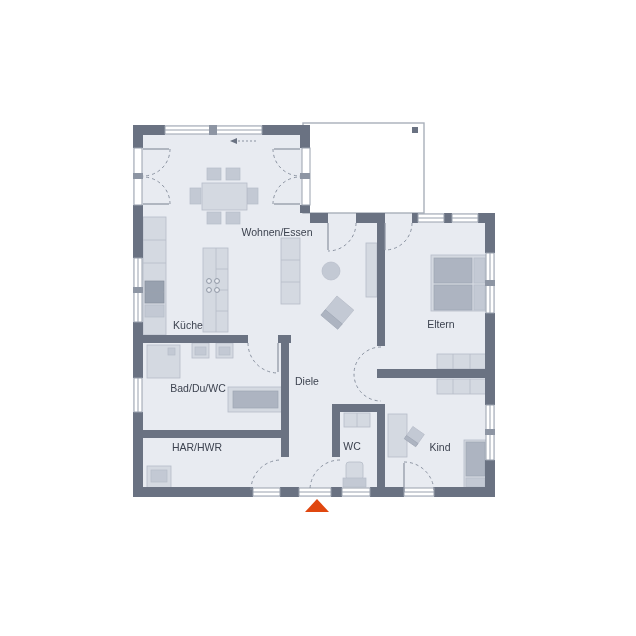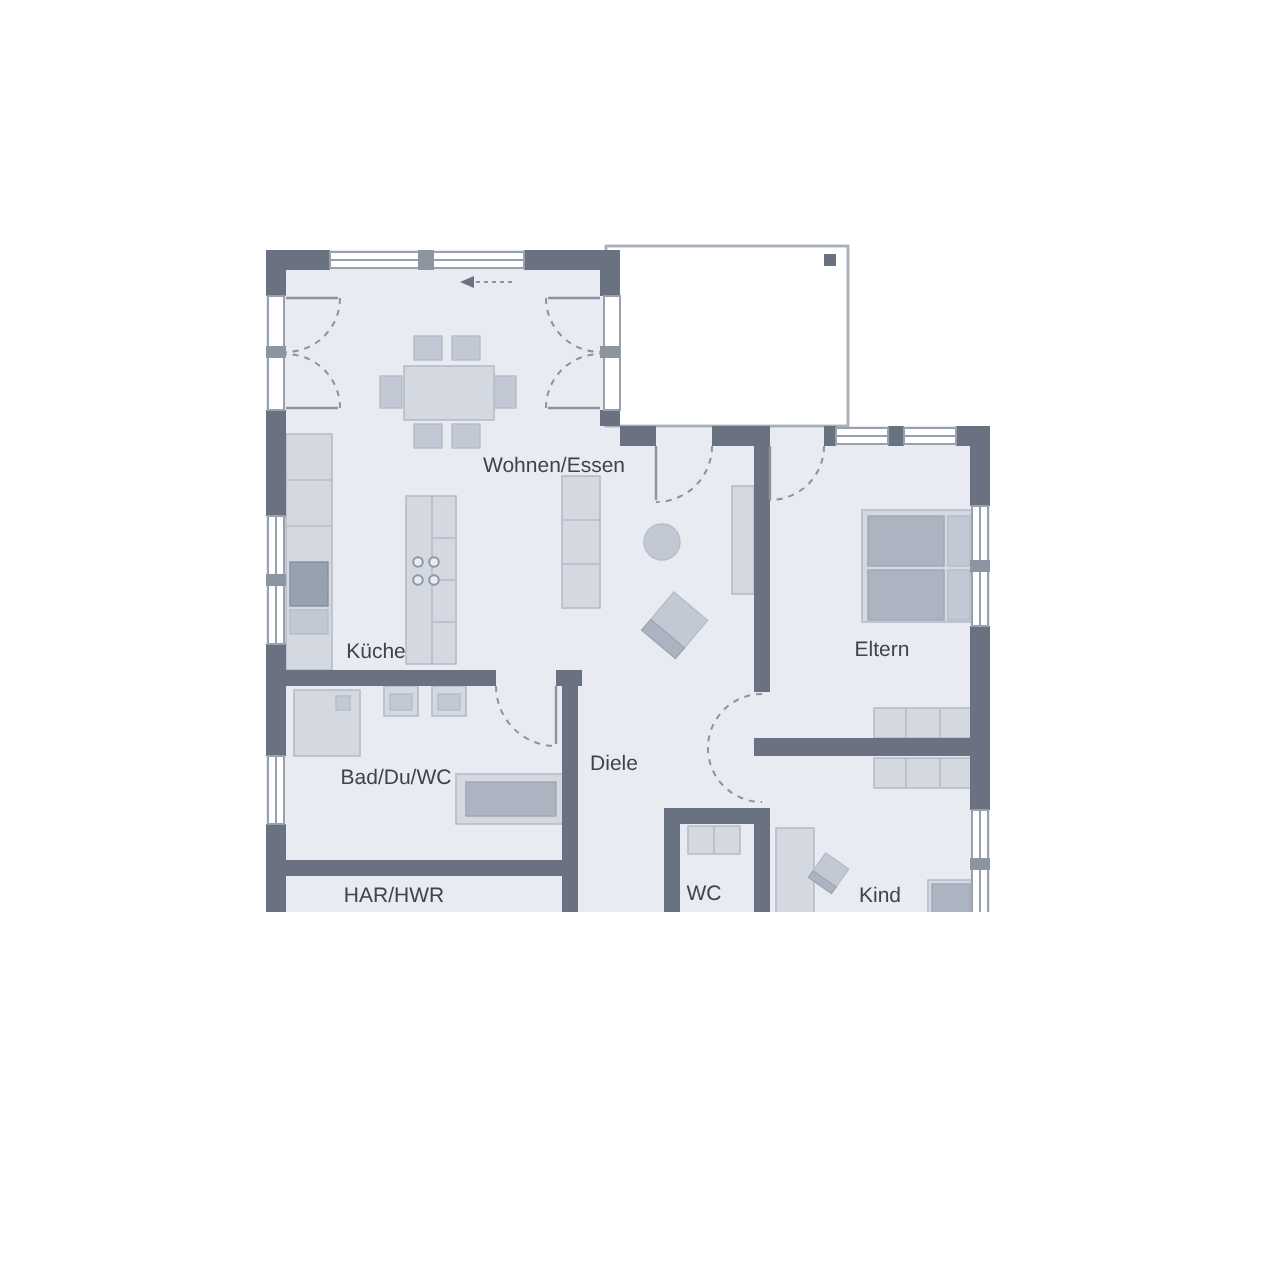--- a/index.html
+++ b/index.html
@@ -2,21 +2,21 @@
 <html style="--c-wall: #6a7282; --c-floor: #e8ebf1; --c-furniture: #d4d9e1; --c-furniture_mid: #c3c9d4; --c-furniture_dark: #adb4c1; --c-furniture_stroke: #b6bcc8; --c-appliance: #98a1af; --c-outline: #99a1ae; --c-arc: #8b93a1; --c-text: #3d4350; --c-accent: #e0470f; --c-terrace_border: #a9afba; --c-post: #8d95a3; --c-white: #ffffff;"><head>
 <meta charset="utf-8">
 <style>
   :root{
     --c-wall:#6a7282; --c-floor:#e8ebf1; --c-furniture:#d4d9e1; --c-furniture_mid:#c3c9d4;
     --c-furniture_dark:#adb4c1; --c-furniture_stroke:#b6bcc8; --c-appliance:#98a1af;
     --c-outline:#99a1ae; --c-arc:#8b93a1; --c-text:#3d4350; --c-accent:#e0470f;
     --c-terrace_border:#a9afba; --c-post:#8d95a3; --c-white:#ffffff;
   }
   html,body{margin:0;padding:0;background:#fff;}
-  .page{width:636px;height:456px;background:var(--c-white);position:relative;overflow:hidden;}
+  .page{width:636px;height:636px;background:var(--c-white);position:relative;overflow:hidden;}
   svg{display:block;}
   .wall{fill:var(--c-wall);}
   .floor{fill:var(--c-floor);}
   .furn{fill:var(--c-furniture);stroke:var(--c-furniture_stroke);stroke-width:.8;}
   .furn-mid{fill:var(--c-furniture_mid);stroke:var(--c-furniture_stroke);stroke-width:.7;}
   .furn-dark{fill:var(--c-furniture_dark);stroke:#9fa6b4;stroke-width:.7;}
   .appl{fill:var(--c-appliance);stroke:#868f9d;stroke-width:.7;}
   .win{fill:var(--c-white);stroke:var(--c-outline);stroke-width:1;}
   .mull{stroke:var(--c-outline);stroke-width:1;fill:none;}
   .post{fill:var(--c-post);}

